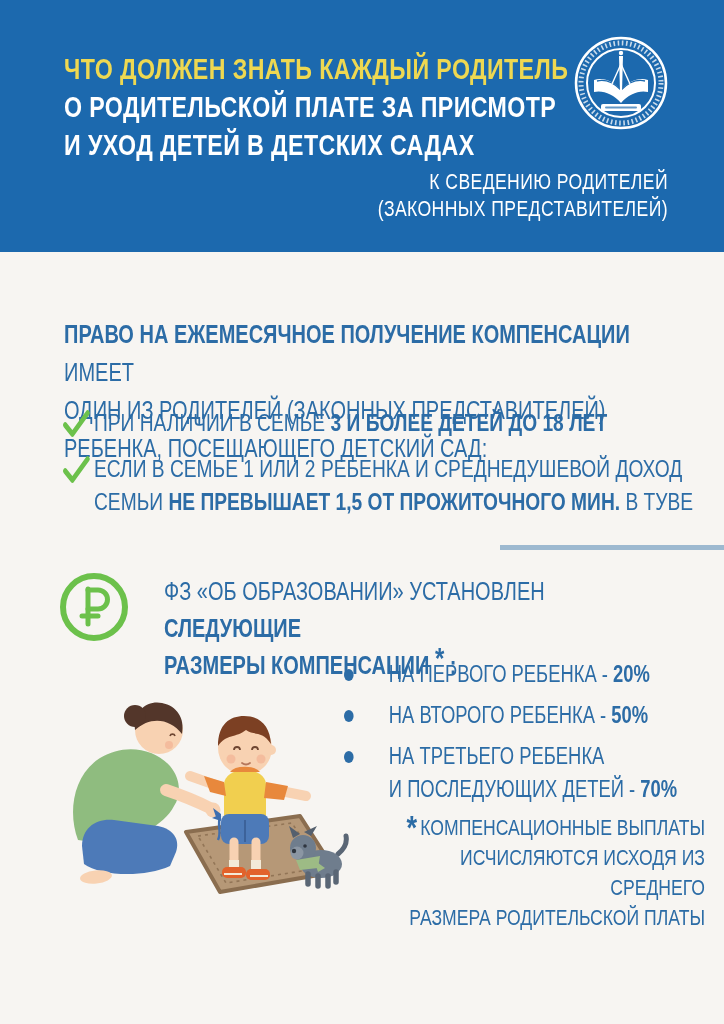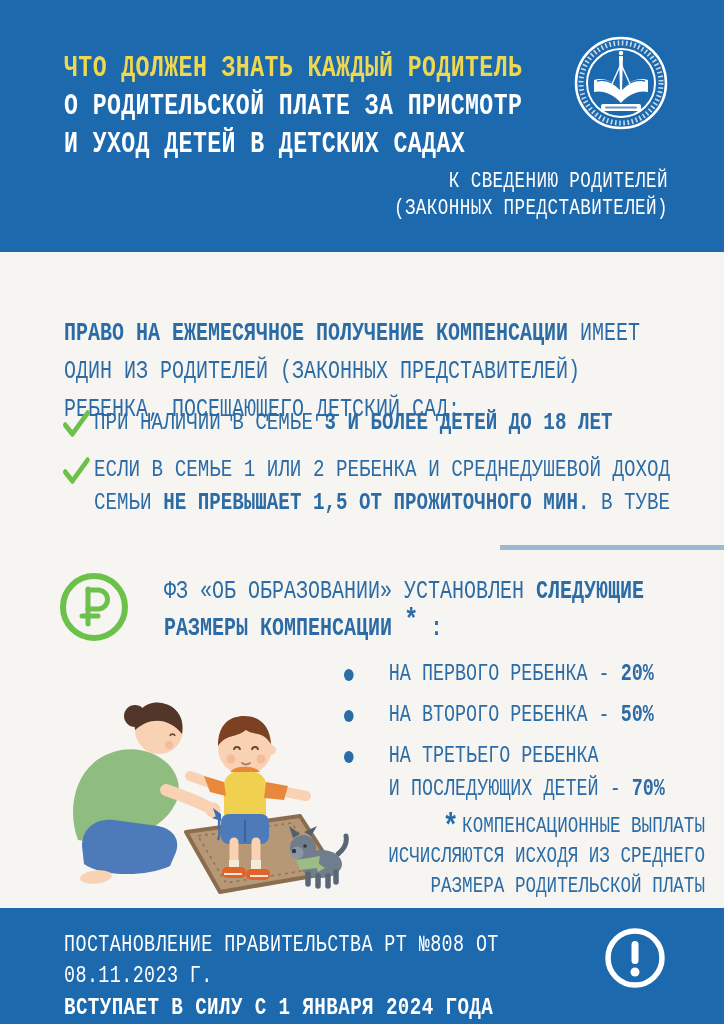--- a/index.html
+++ b/index.html
@@ -1,21 +1,21 @@
 <!DOCTYPE html>
 <html><head>
 <meta charset="utf-8">
 <style>
   html,body{margin:0;padding:0;}
   .poster{
     position:relative;
     width:724px;height:1024px;
     background:#f7f5f2;
     overflow:hidden;
-    font-family:Liberation Mono, monospace;
+    font-family:Liberation Sans, sans-serif;
   }
   
   .cx{transform:scaleX(0.8);transform-origin:0 0;}
   .cxr{transform:scaleX(0.8);transform-origin:100% 0;text-align:right;}
   .pl{white-space:pre-line;}
   .b{font-weight:700;}
 
   
   .hdr{position:absolute;left:0;top:0;width:724px;height:252px;background:#1c69ae;}
   .hdr-title{position:absolute;left:64px;top:50px;width:700px;line-height:38px;font-size:29px;font-weight:700;letter-spacing:.5px;}
@@ -205,27 +205,14 @@
 И ПОСЛЕДУЮЩИХ ДЕТЕЙ - </span><span class="b">70%</span></span>
         </li>
     </ul>
 
     <div class="footnote cxr pl"><span class="fn-mark">*</span><span>КОМПЕНСАЦИОННЫЕ ВЫПЛАТЫ
 ИСЧИСЛЯЮТСЯ ИСХОДЯ ИЗ СРЕДНЕГО
 РАЗМЕРА РОДИТЕЛЬСКОЙ ПЛАТЫ</span></div>
 
   </main>
 
-  <footer class="ftr">
-    <div class="ftr-text cx">
-      <div class="ftr-l1">ПОСТАНОВЛЕНИЕ ПРАВИТЕЛЬСТВА РТ №808 ОТ 08.11.2023 Г.</div>
-      <div class="ftr-l2">ВСТУПАЕТ В СИЛУ С 1 ЯНВАРЯ 2024 ГОДА</div>
-    </div>
-    <div class="alert">
-      <svg viewBox="0 0 64 64" width="64" height="64">
-        <circle cx="32" cy="32" r="27" fill="none" stroke="#ffffff" stroke-width="5.5"></circle>
-        <rect x="28.5" y="15" width="7" height="23" rx="3.5" fill="#ffffff"></rect>
-        <circle cx="32" cy="46" r="4.5" fill="#ffffff"></circle>
-      </svg>
-    </div>
-  </footer>
 
 </div>
 
 </body></html>

